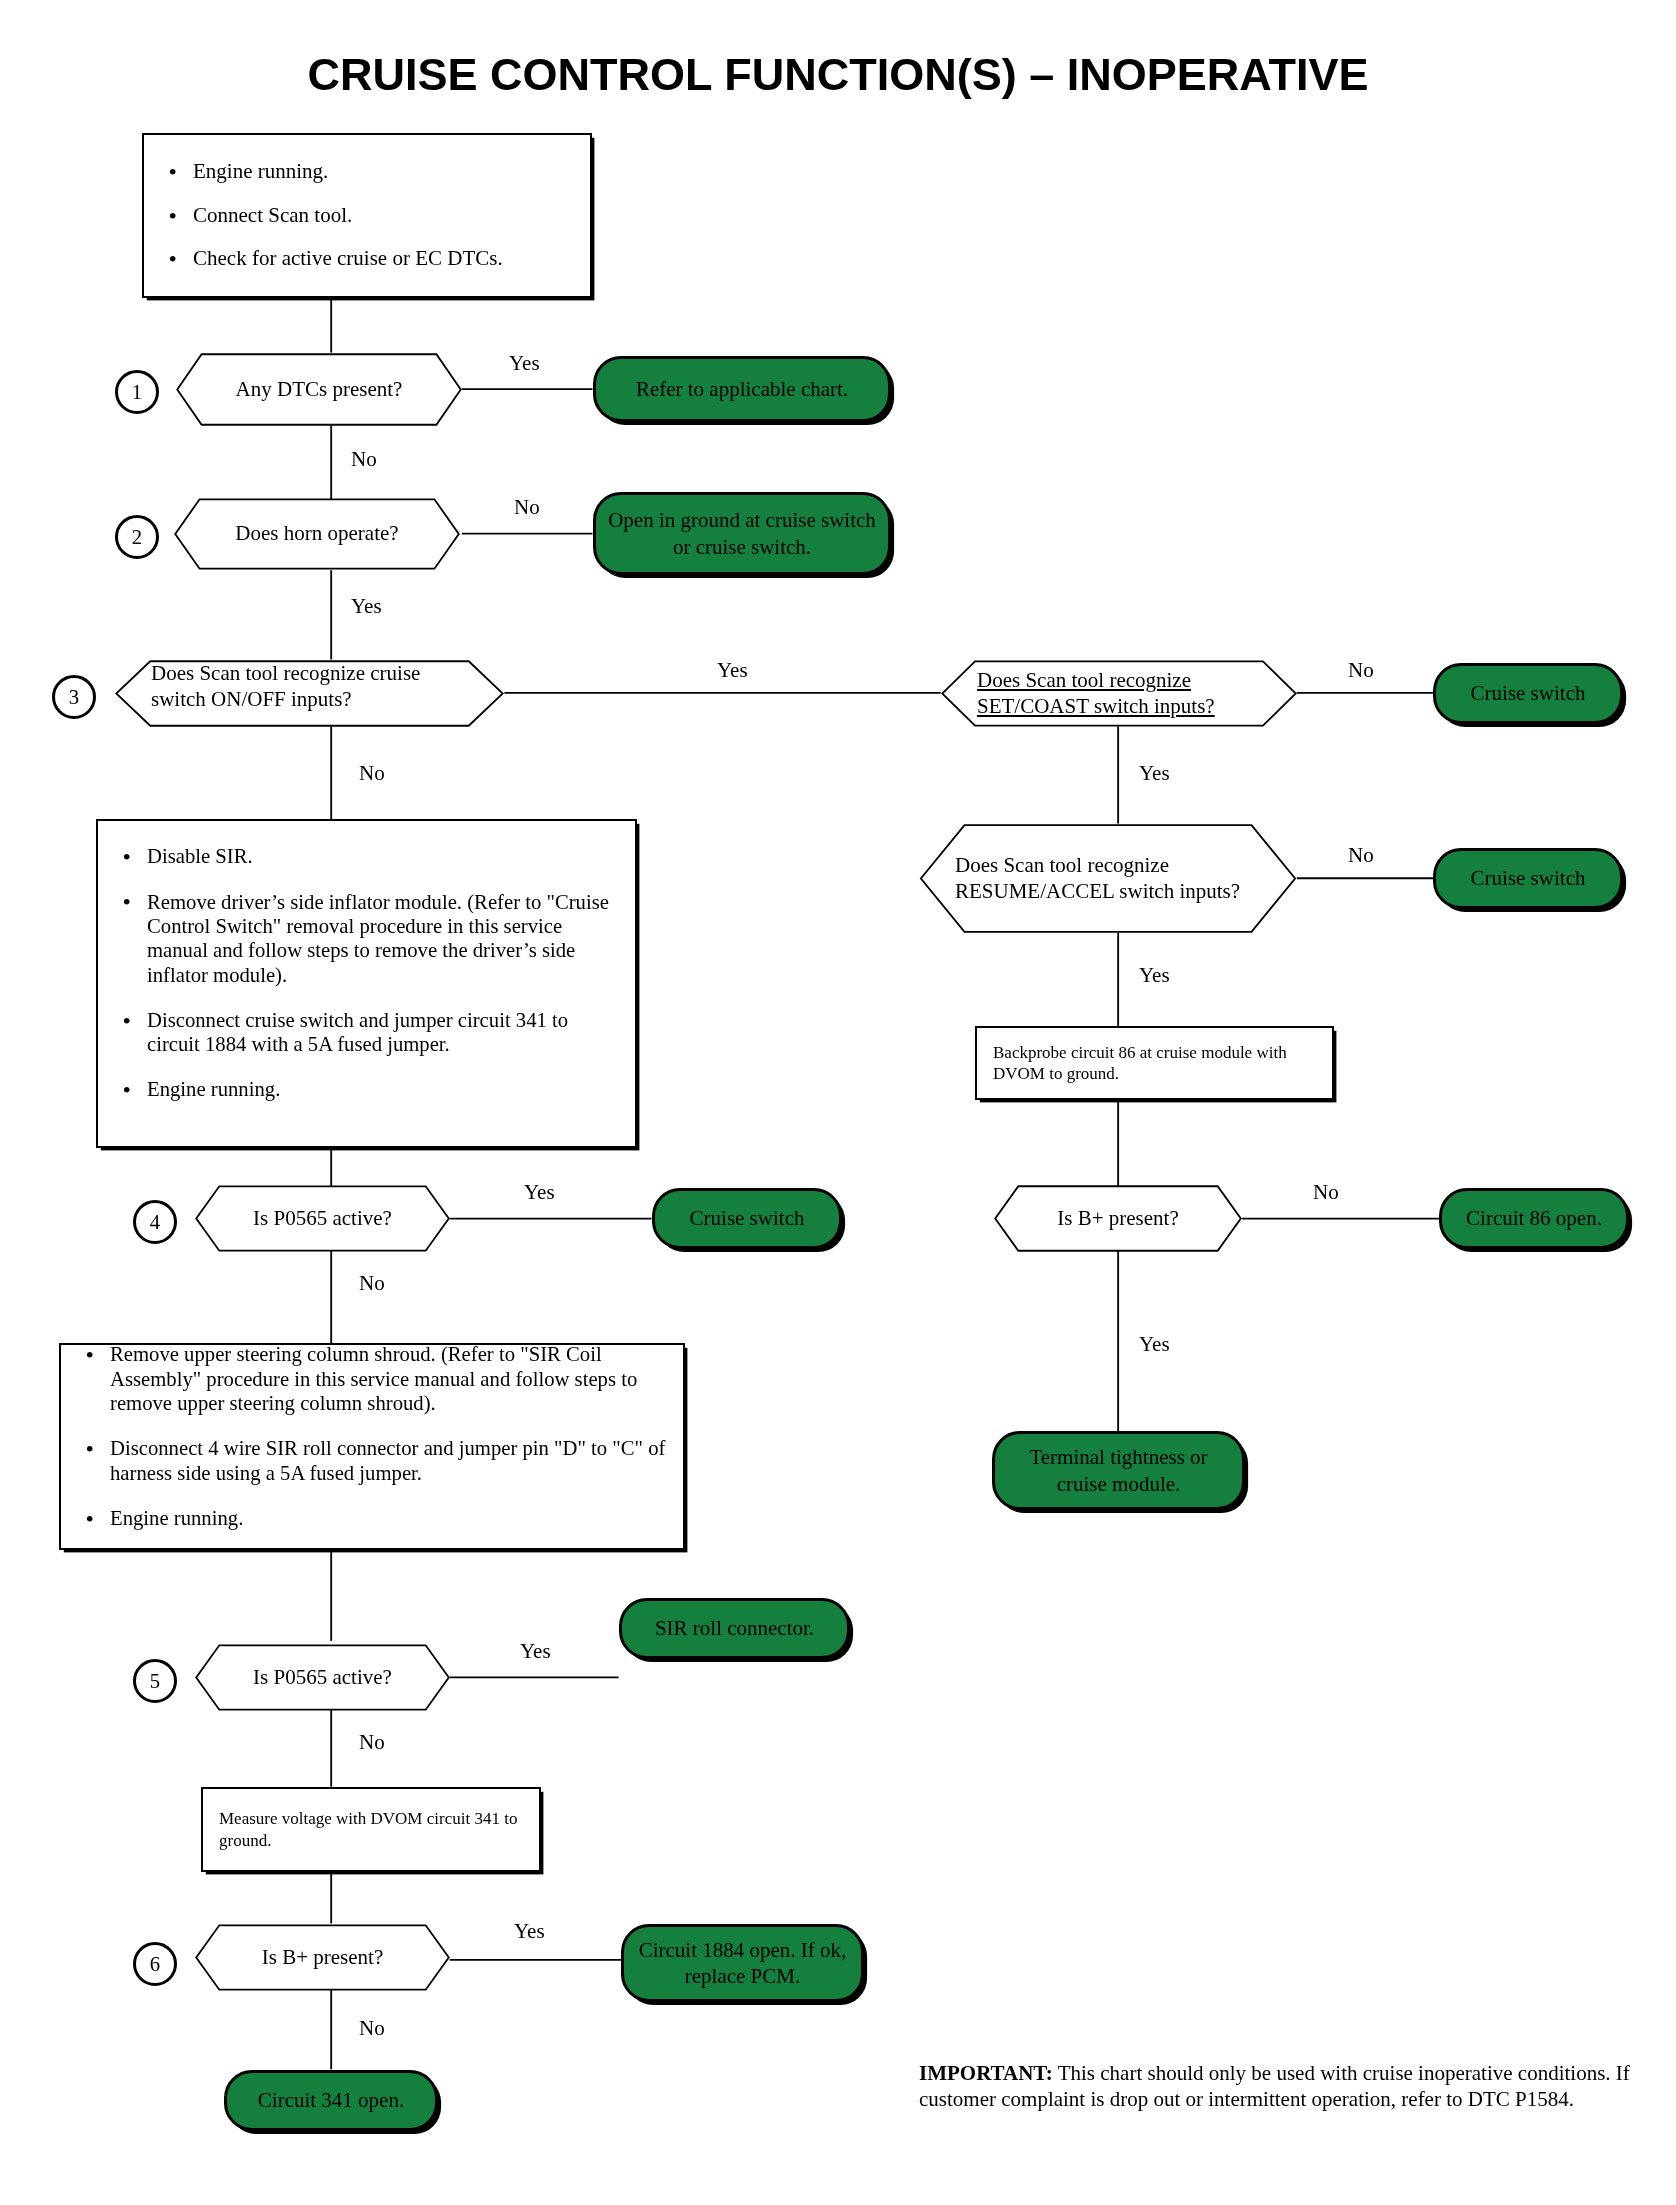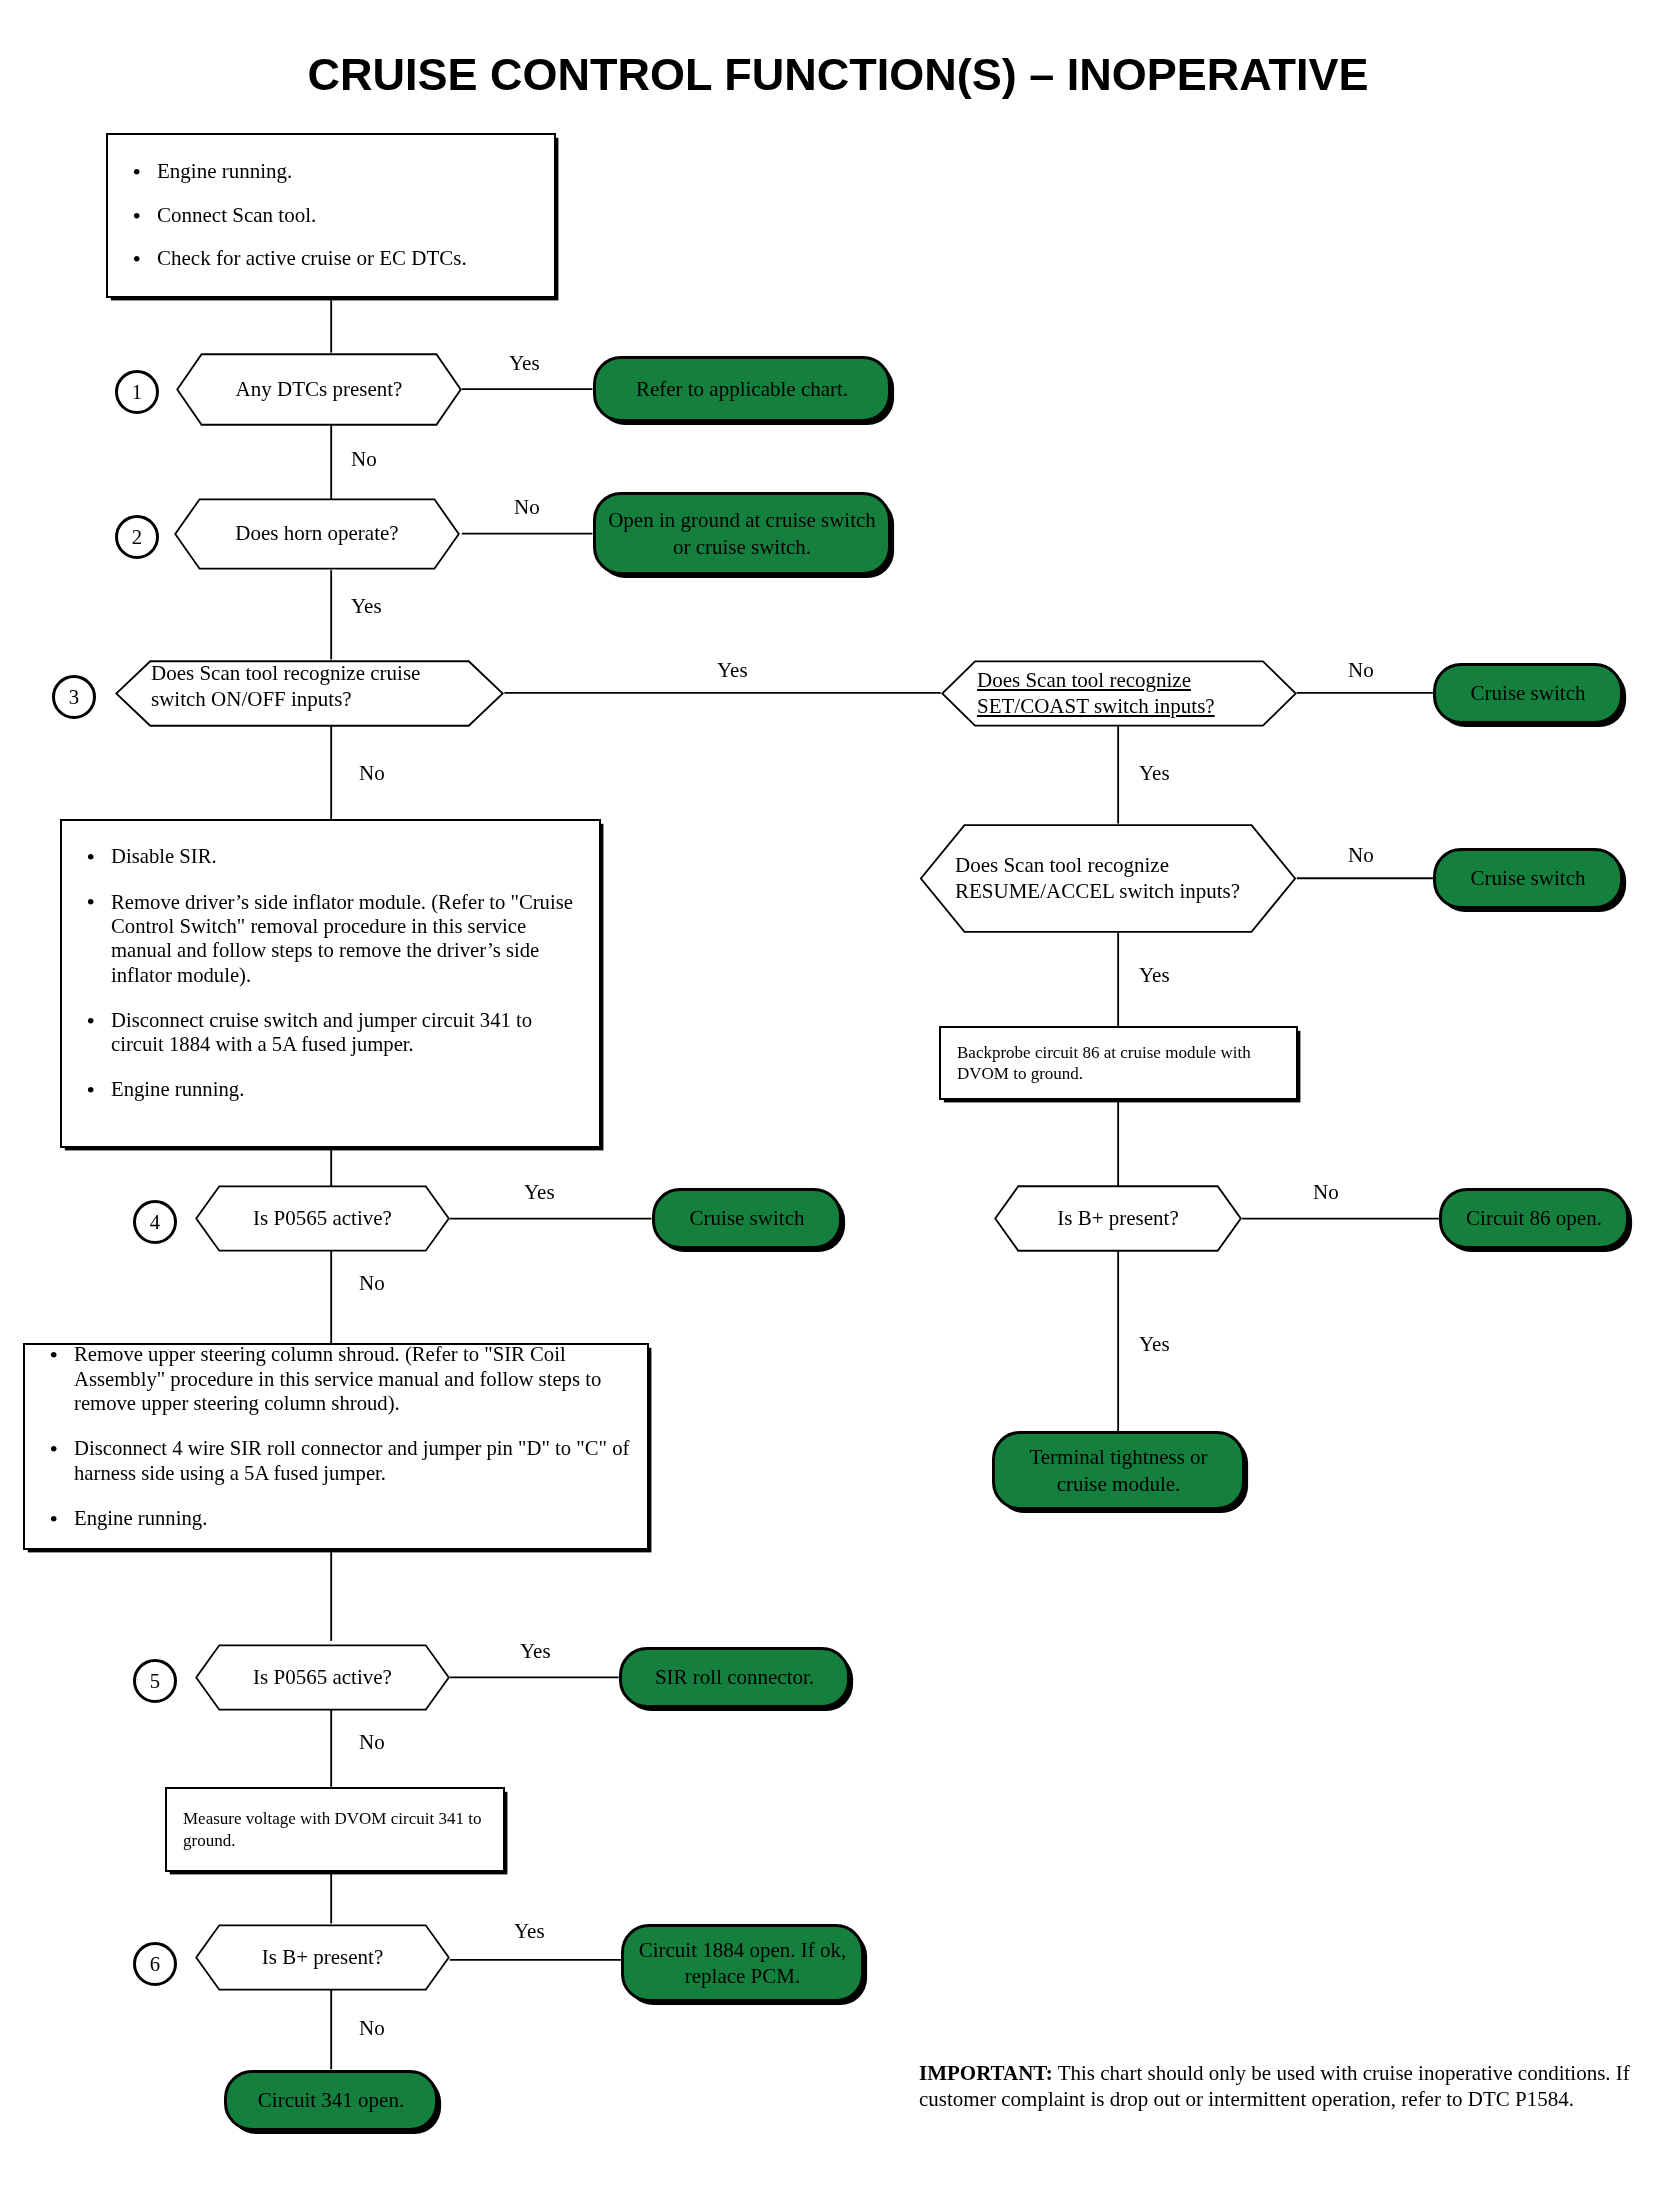--- a/index.html
+++ b/index.html
@@ -34,20 +34,21 @@
   }
 
   
   .rectbox{
     border:2.4px solid #000;
     background:#fff;
     box-shadow:3.6px 3.6px 0 -1.2px #000;
     display:flex;
     align-items:center;
     padding:28px 16px;
+    margin-left:36px;
   }
   ul.bullets{
     margin:0; padding:0; list-style:none; width:100%;
   }
   ul.bullets li{
     position:relative;
     padding-left:33px;
     margin:0 0 18px 0;
     font-size:21px;
     line-height:1.22;
@@ -322,21 +323,21 @@
 
   <div class="hex ctr" style="left:195px; top:1644px; width:255px; height:67px;">
     <svg width="255" height="67" viewBox="0 0 420 110" xmlns="http://www.w3.org/2000/svg">
       <polygon points="40,2 380,2 418,55 380,108 40,108 2,55" fill="#fff" stroke="#000" stroke-width="3"></polygon>
     </svg>
     <div class="hextext">Is P0565 active?</div>
   </div>
 
   <div class="branch" style="left:520px; top:1641px;">Yes</div>
 
-  <div class="term" style="left:619px; top:1647px; width:231px; height:61px;">SIR roll connector.</div>
+  <div class="term" style="left:619px; top:1598px; width:231px; height:61px;">SIR roll connector.</div>
 
   <div class="branch" style="left:359px; top:1732px;">No</div>
 
   <div class="node rectbox" style="left:165px; top:1787px; width:340px; height:85px;">
     <div class="plaintext">Measure voltage with DVOM circuit 341 to ground.</div>
   </div>
 
   <div class="stepcircle" style="left:133px; top:1942px;">6</div>
 
   <div class="hex ctr" style="left:195px; top:1924px; width:255px; height:67px;">

